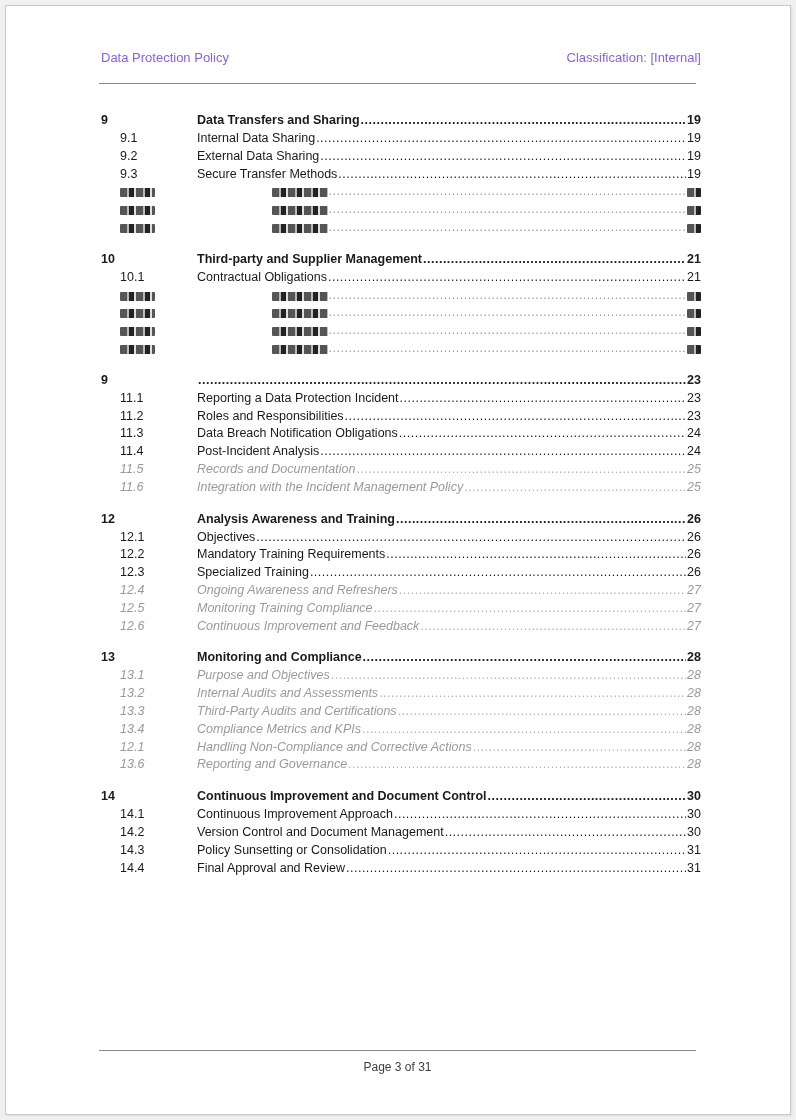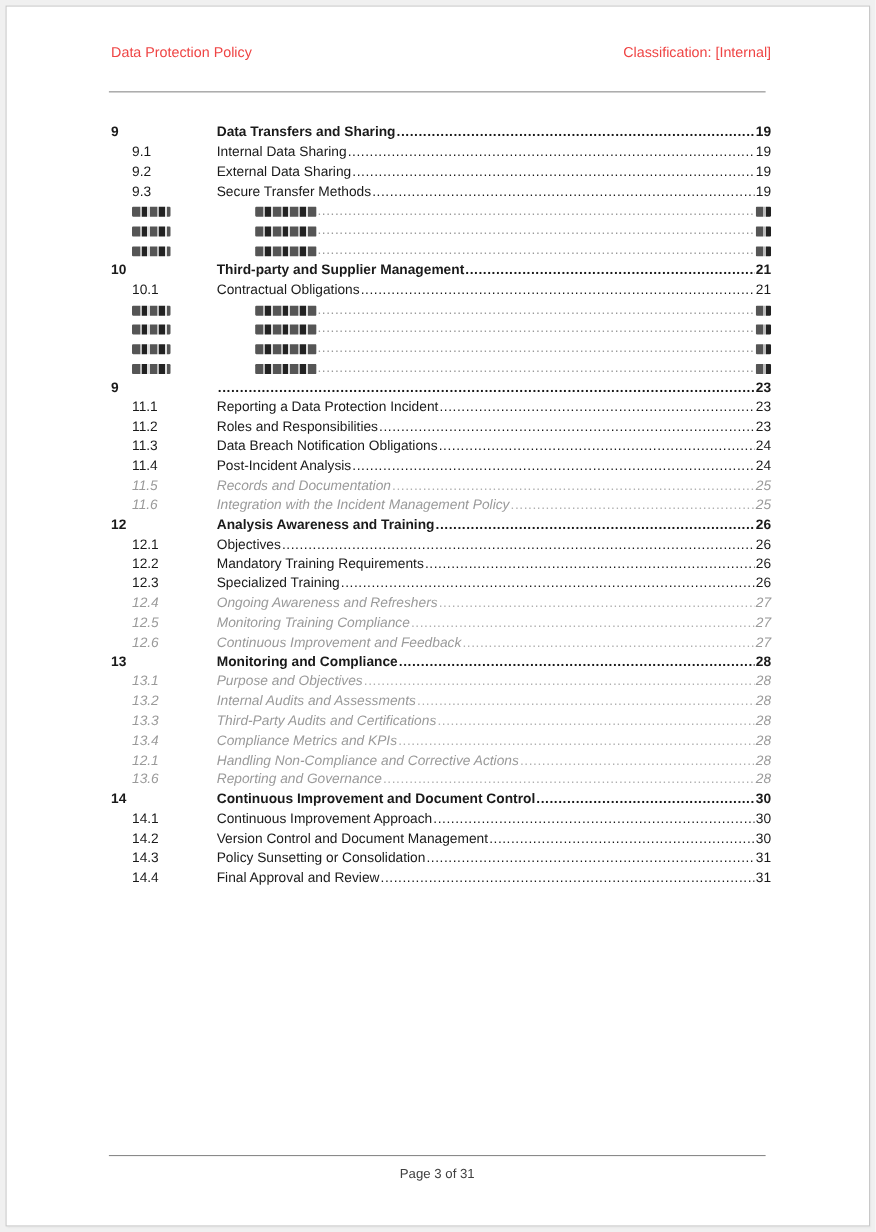--- a/index.html
+++ b/index.html
@@ -6,52 +6,52 @@
   body {
     width:796px; height:1120px; background:#f0f0f0;
     font-family:"Liberation Sans", sans-serif; position:relative; overflow:hidden;
   }
   .page {
     position:absolute; left:5px; top:5px; width:784px; height:1108px;
     background:#ffffff; border:1px solid #c8c8c8;
     box-shadow: 1px 1px 2px rgba(0,0,0,0.08);
   }
   .header {
-    position:absolute; left:95px; top:34px; width:600px; height:20px;
-    font-size:13px; color:#ef4444;
+    position:absolute; left:95px; top:44px; width:600px; height:20px;
+    font-size:13px; color:#8b5cf6;
   }
   .header .left { position:absolute; left:0; top:0; }
   .header .right { position:absolute; right:0; top:0; }
   .header-rule {
     position:absolute; left:93px; top:77px; width:597px; height:1px; background:#8a8a8a;
   }
   .toc { position:absolute; left:95px; top:107px; width:600px; }
   .row {
     position:relative; height:17.8px; font-size:12.5px; color:#1a1a1a;
     display:flex; align-items:baseline; white-space:nowrap;
   }
   .row.section { font-weight:bold; height:18px; }
-  .row.gap { }
+  .row.gap { margin-top:14px; }
   .num { width:96px; flex:0 0 96px; }
   .row.sub .num { padding-left:19px; width:77px; flex:0 0 77px; }
   .title { flex:0 0 auto; }
   .leader {
     flex:1 1 auto; overflow:hidden; color:#1a1a1a; margin:0 1px;
     letter-spacing:0.5px;
   }
   .leader::after {
     content:"..........................................................................................................................................................................................................";
   }
   .page-num { flex:0 0 auto; text-align:right; }
   .row.redacted .title, .row.redacted .num, .row.redacted .page-num {
     color:transparent;
     background: repeating-linear-gradient(90deg, #555 0 7px, #bbb 7px 9px, #222 9px 14px, #ddd 14px 16px);
     border-radius:1px; height:9px; margin-top:4px; align-self:flex-start;
   }
-  .row.redacted .num { width:16px; flex:0 0 16px; margin-left:19px; margin-right:77px;font-family:Liberation Serif, serif; }
+  .row.redacted .num { width:16px; flex:0 0 16px; margin-left:19px; margin-right:117px;font-family:Liberation Serif, serif; }
   .row.redacted .leader { color:#9a9a9a; }
   .row.faded .title, .row.faded .num, .row.faded .page-num { color:#9a9a9a; filter:blur(0.6px);font-style:italic; }
   .row.faded .leader { color:#b0b0b0; filter:blur(0.6px); }
   .footer-rule {
     position:absolute; left:93px; top:1044px; width:597px; height:1px; background:#8a8a8a;
   }
   .footer {
     position:absolute; left:93px; top:1054px; width:597px; text-align:center;
     font-size:12px; color:#404040;
   }

